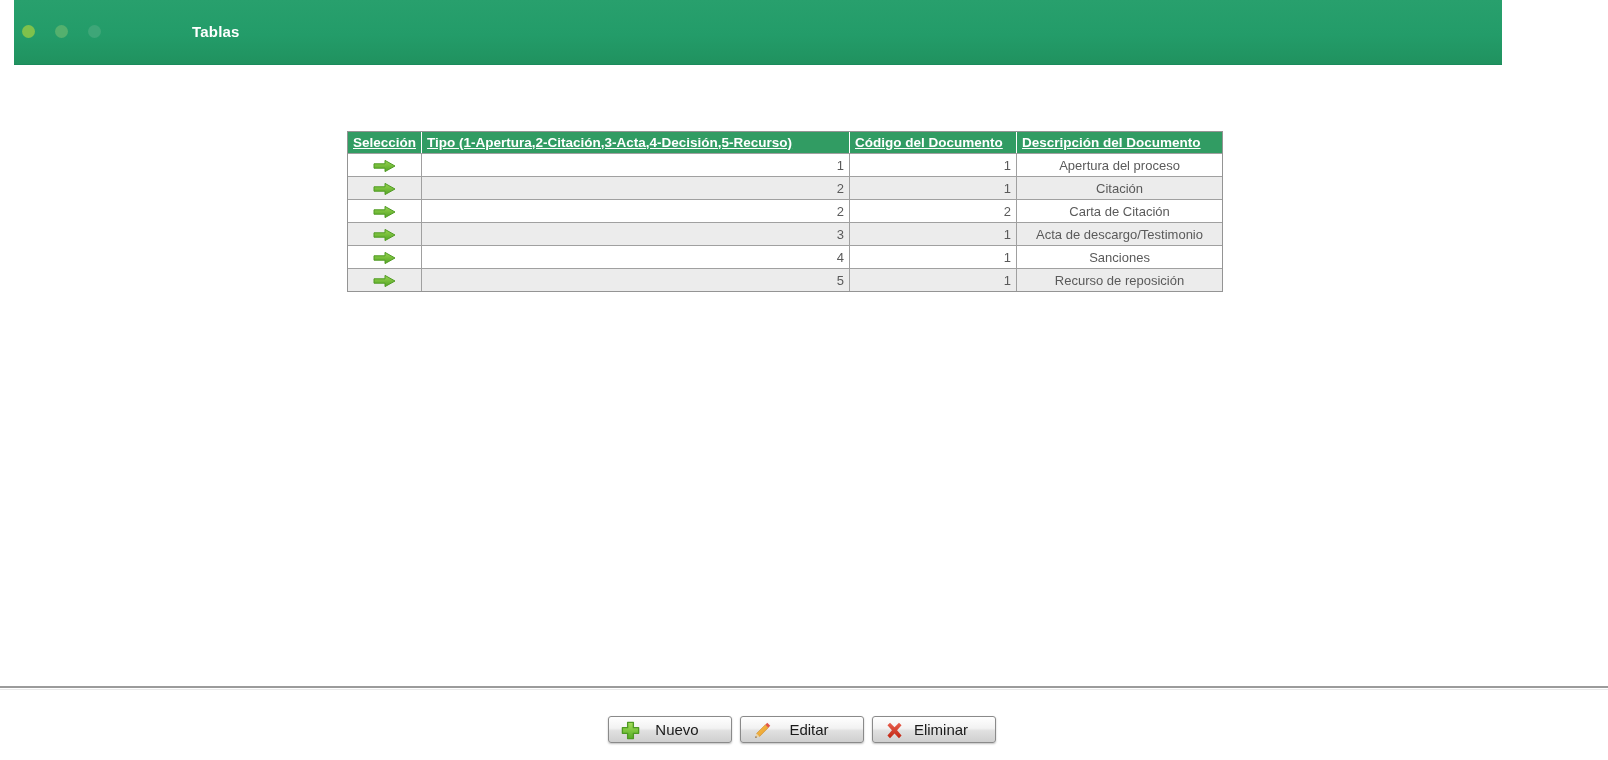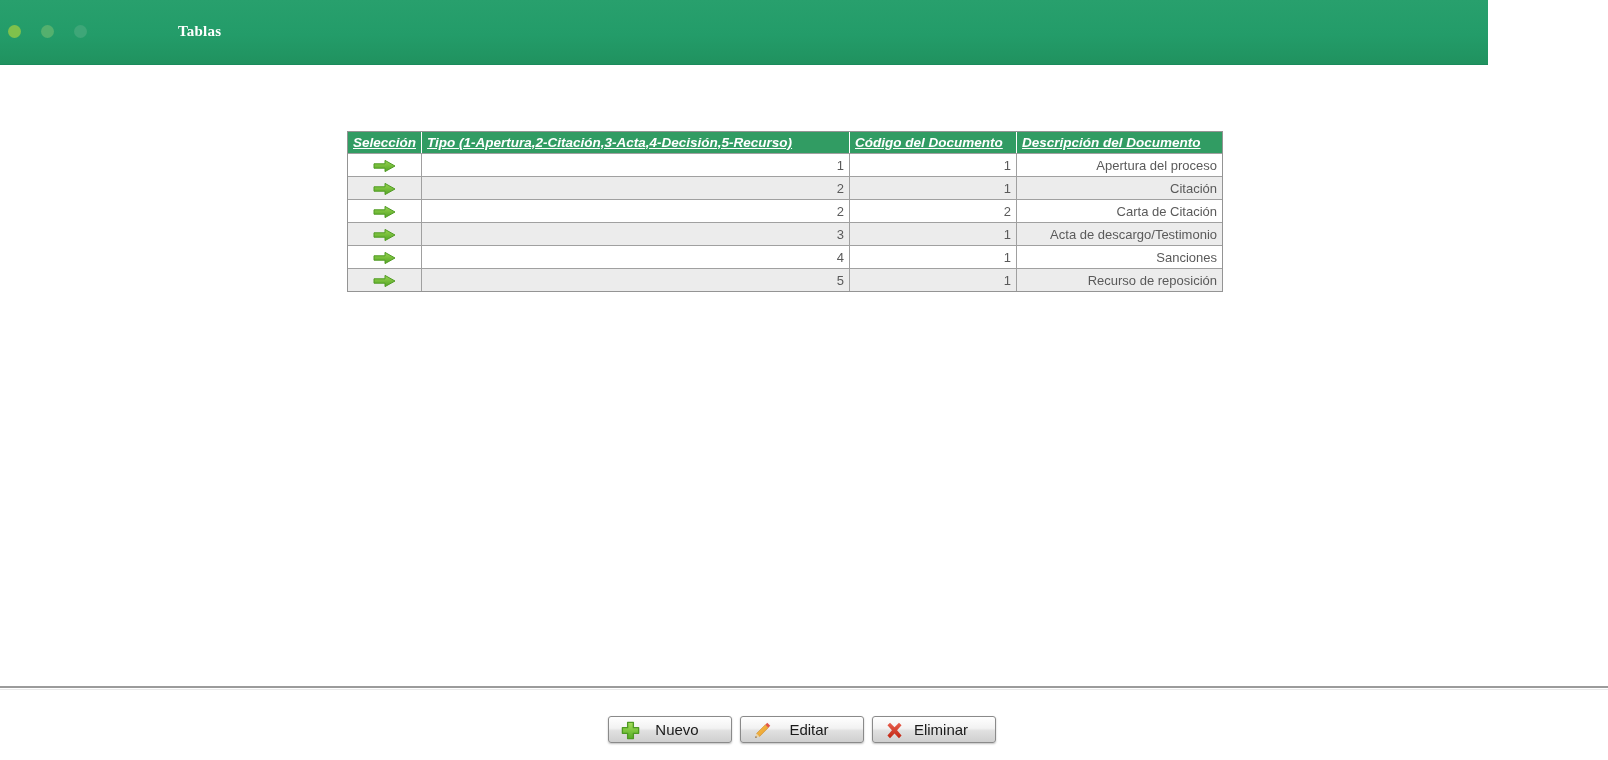--- a/index.html
+++ b/index.html
@@ -3,24 +3,23 @@
 <meta charset="utf-8">
 <style>
   * { box-sizing: border-box; margin: 0; padding: 0; }
   html, body {
     width: 1608px; height: 760px; overflow: hidden;
     background: #ffffff;
     font-family: "Liberation Sans", "DejaVu Sans", sans-serif;
   }
   
   .topbar {
-    position: absolute; left: 0; top: 0; width: 1488px; height: 65px;
+    position: absolute; left: 14px; top: 0; width: 1488px; height: 65px;
     background: linear-gradient(180deg, #28a06d 0%, #239c69 55%, #20925f 100%);
     border-bottom: 1px solid #1b8a5c;
-    font-family: Liberation Serif, serif;
   }
   .dot { position: absolute; top: 25px; width: 13px; height: 13px; border-radius: 50%; }
   .dot1 { left: 8px;  background: #7fc14c; }
   .dot2 { left: 41px; background: #54b06e; }
   .dot3 { left: 74px; background: #3ea678; }
   .app-label {
     position: absolute; left: 178px; top: 23px;
     color: #ffffff; font-size: 15px; font-weight: bold; letter-spacing: .2px;
   }
   .page-title {
@@ -50,34 +49,34 @@
     font-family: "Liberation Sans", sans-serif; font-size: 14px; color: #5a5a5a;
     padding-left: 7px; outline: none; background: #ffffff;
   }
   
   .grid-wrap { position: absolute; left: 347px; top: 131px; }
   table.grid { border-collapse: separate; border-spacing: 0; border: 1px solid #949494; }
   .grid th {
     background: #319c63; color: #ffffff; font-size: 13.5px; font-weight: bold;
     text-decoration: underline; text-align: left; height: 21px;
     padding: 1px 5px 2px 5px; border-right: 1px solid #ffffff;
-    white-space: nowrap; cursor: pointer; font-style: italic;
+    white-space: nowrap; cursor: pointer;
   }
   .grid th:last-child { border-right: none; }
   .grid td {
     font-size: 13px; color: #5a5a5a; height: 23px; padding: 0 5px;
     border-right: 1px solid #a0a0a0; border-top: 1px solid #a0a0a0;
     white-space: nowrap; background: #ffffff;
   }
   .grid td:last-child { border-right: none; }
   .grid tr.alt td { background: #ececec; }
   .c-sel  { width: 73px;  text-align: center; cursor: pointer; }
   .c-tipo { width: 428px; text-align: right; }
   .c-cod  { width: 167px; text-align: right; }
-  .c-desc { width: 205px; text-align: right; }
+  .c-desc { width: 205px; text-align: center; }
   .arrow-svg { vertical-align: middle; display: inline-block; }
   
   .divider {
     position: absolute; left: 0; top: 686px; width: 1608px; height: 4px;
     background: linear-gradient(180deg, #9b9b9b 0, #9b9b9b 2px, #ffffff 2px, #ffffff 3px, #e9e9e9 3px, #e9e9e9 4px);
   }
   
   .actions { position: absolute; left: 598px; top: 716px; display: flex; gap: 8px; padding-left: 10px; }
   .btn {
     position: relative; width: 124px; height: 27px;

